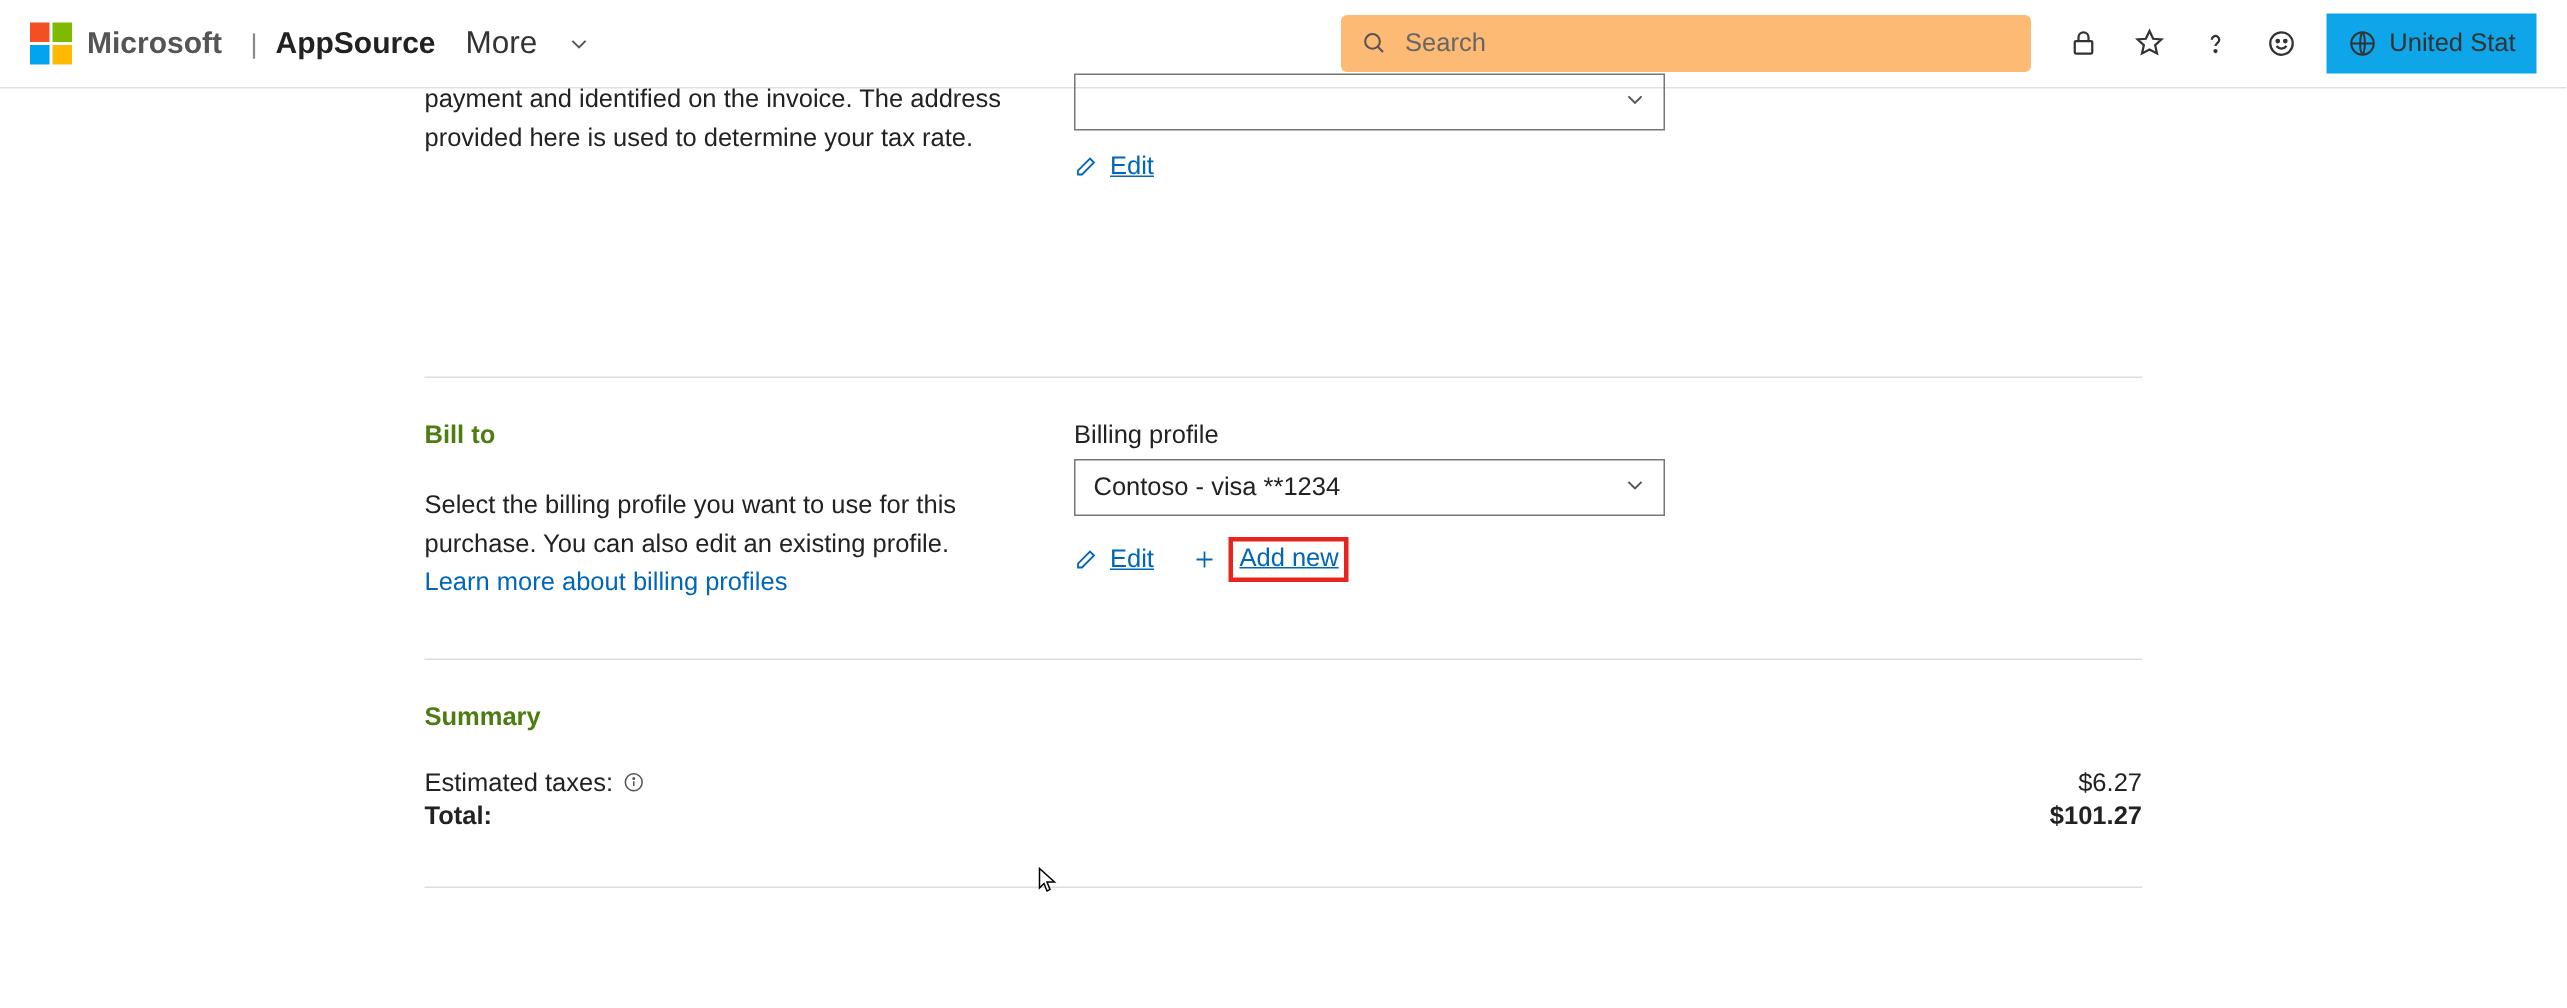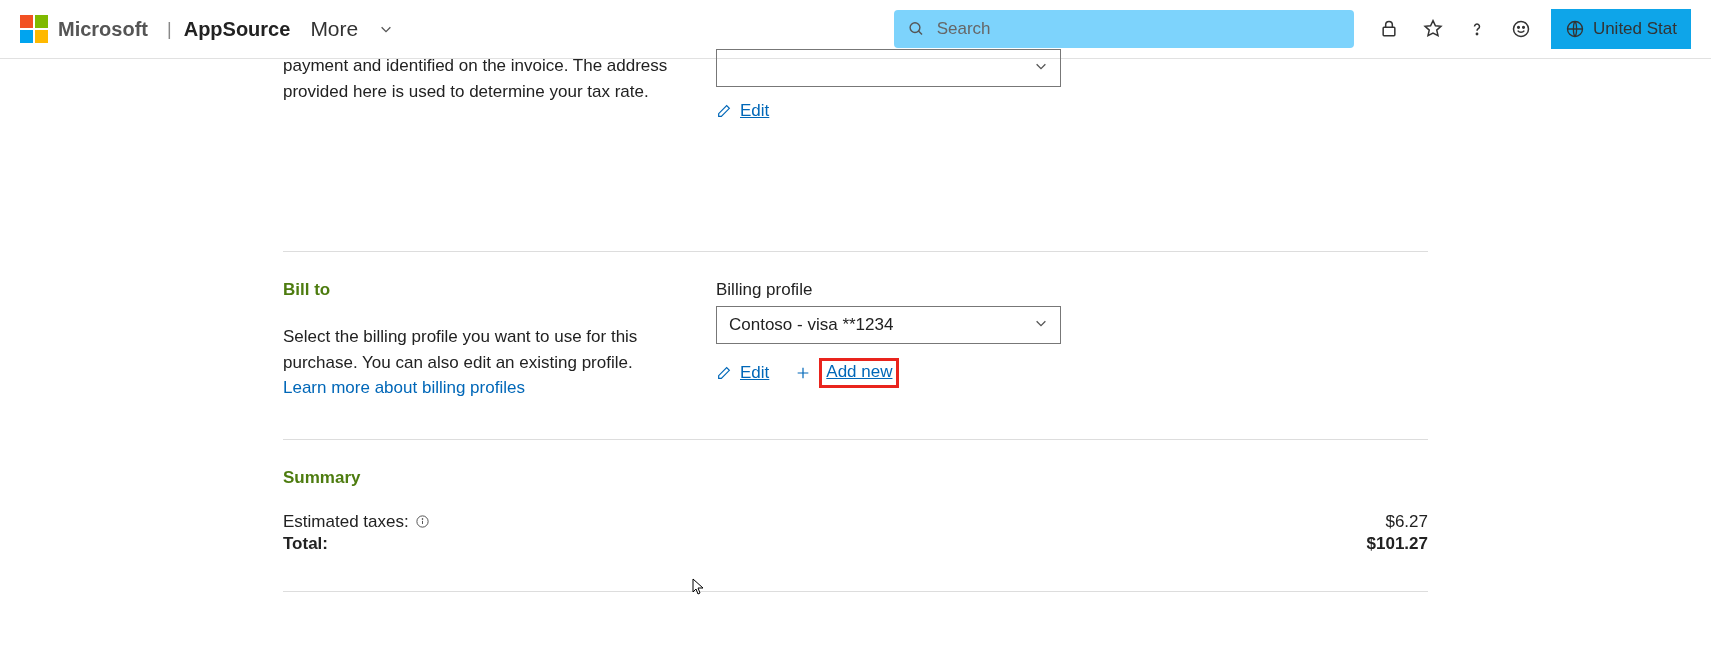--- a/index.html
+++ b/index.html
@@ -61,21 +61,21 @@
       font-size: 21px;
       color: #333;
       cursor: pointer;
     }
     .more-btn svg { width: 14px; height: 14px; }
     .search-box {
       margin-left: auto;
       margin-right: 25px;
       display: flex;
       align-items: center;
-      background: #7dd3fc;
+      background: #fdba74;
       border-radius: 4px;
       height: 38px;
       width: 460px;
       padding: 0 14px;
       gap: 12px;
     }
     .search-box input {
       background: transparent;
       border: none;
       outline: none;
@@ -141,21 +141,21 @@
       flex: 1;
     }
     .field-label {
       font-size: 17px;
       color: #222;
       margin-bottom: 6px;
       display: block;
     }
     .select-box {
       position: relative;
-      width: 345px;
+      width: 394px;
       height: 38px;
       border: 1px solid #777;
       display: flex;
       align-items: center;
       padding: 0 12px;
       font-size: 17px;
       color: #222;
       cursor: pointer;
     }
     .select-box .chev {

